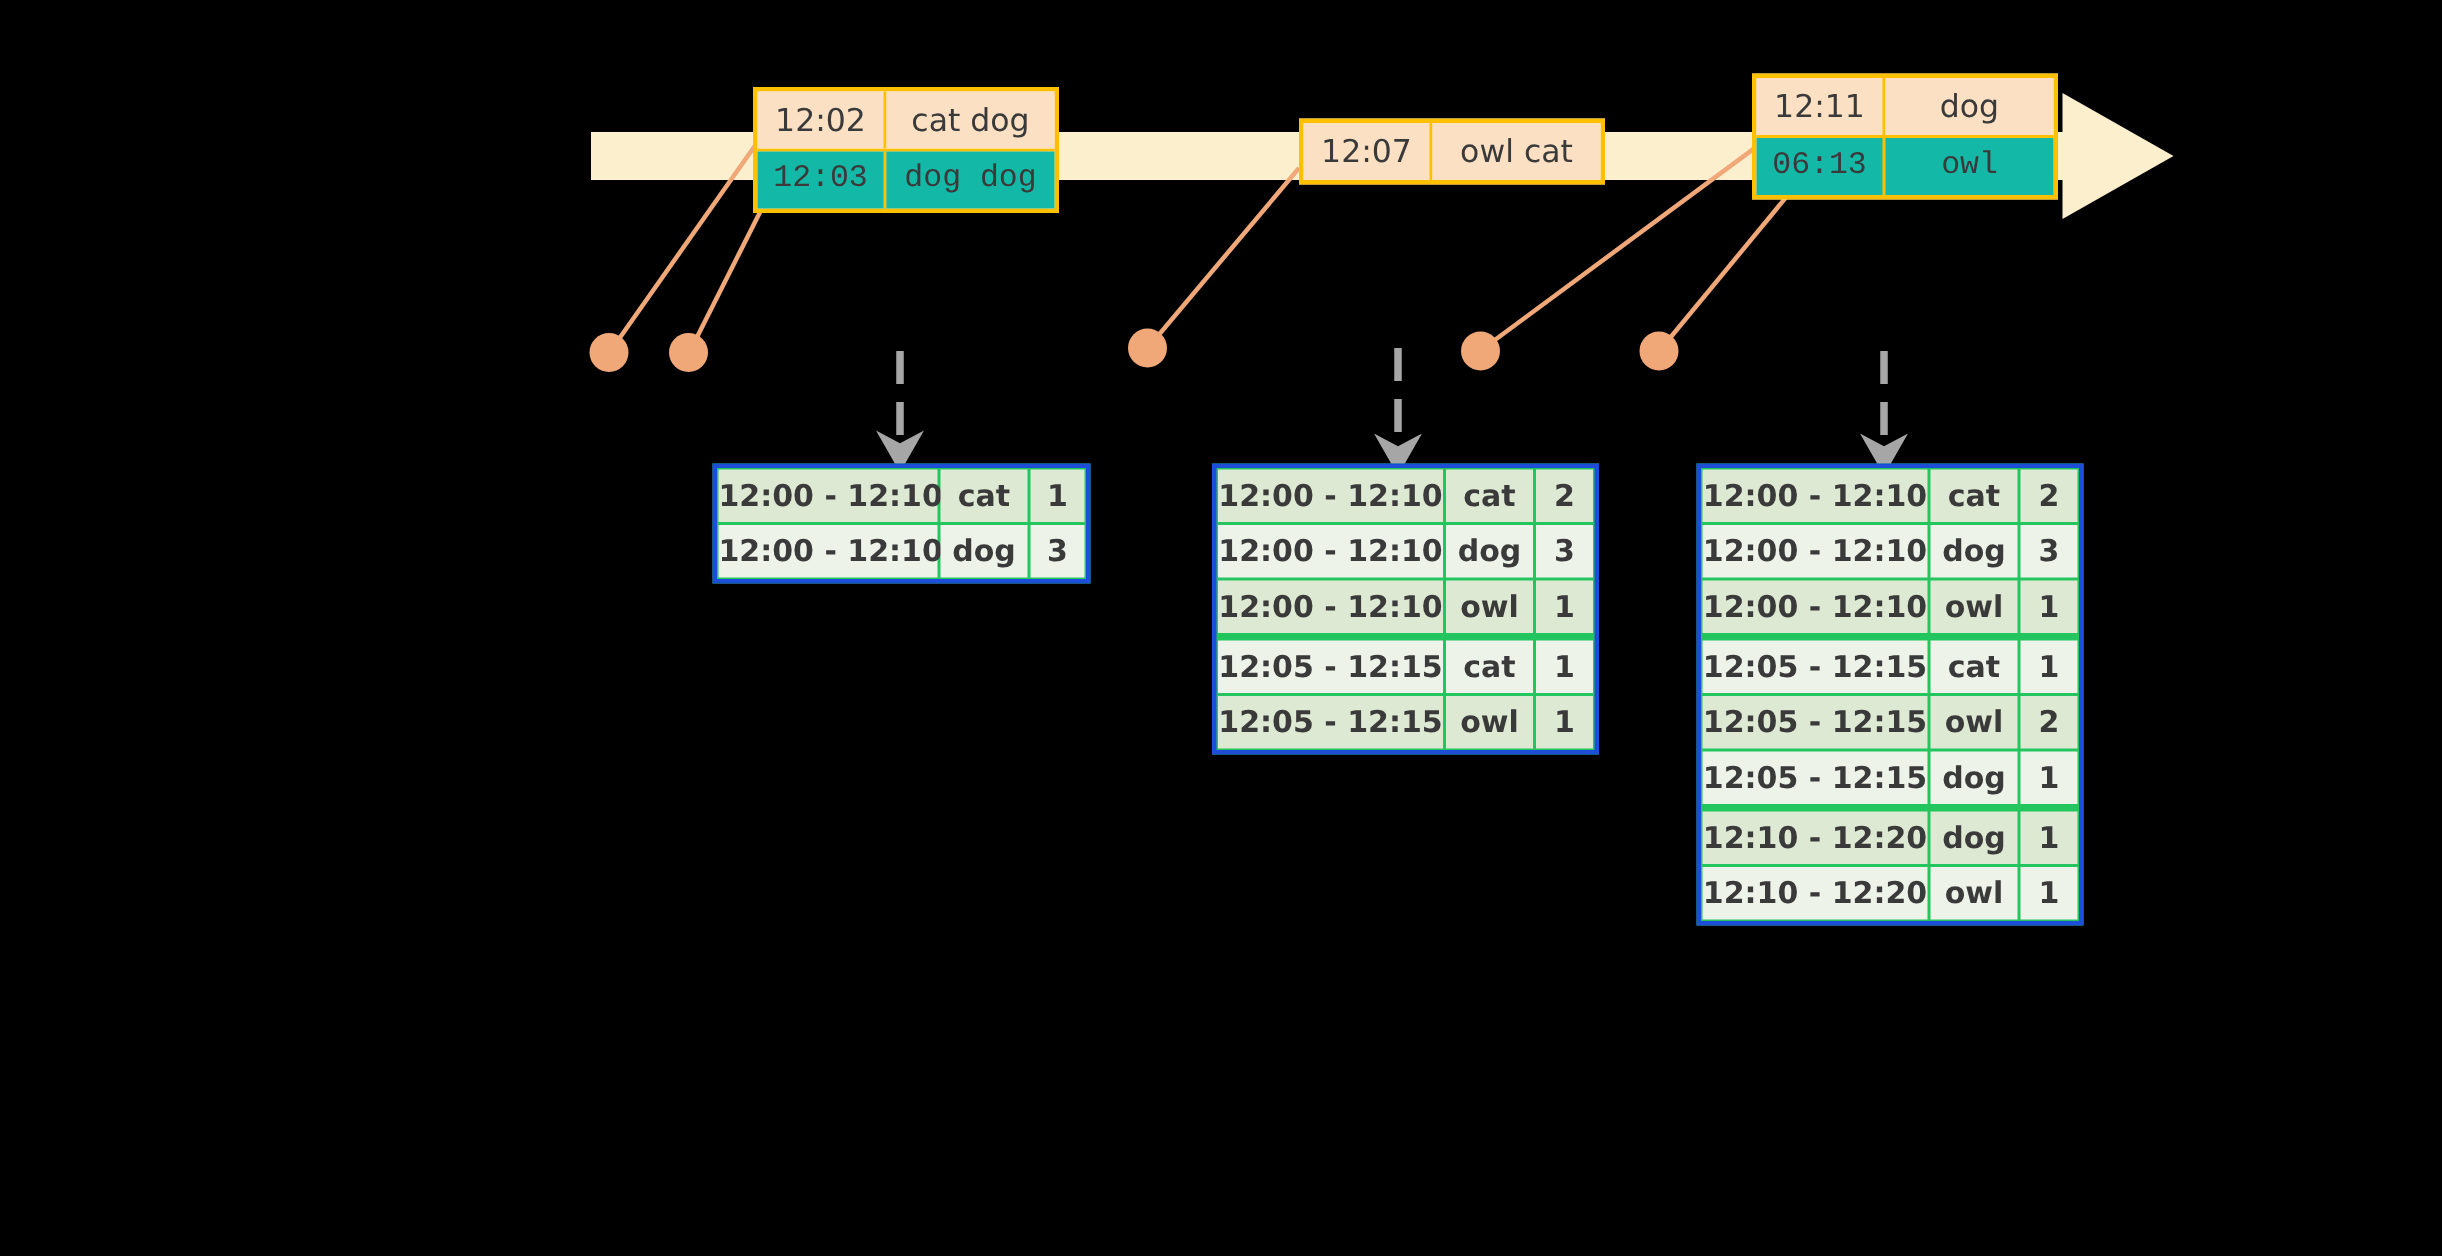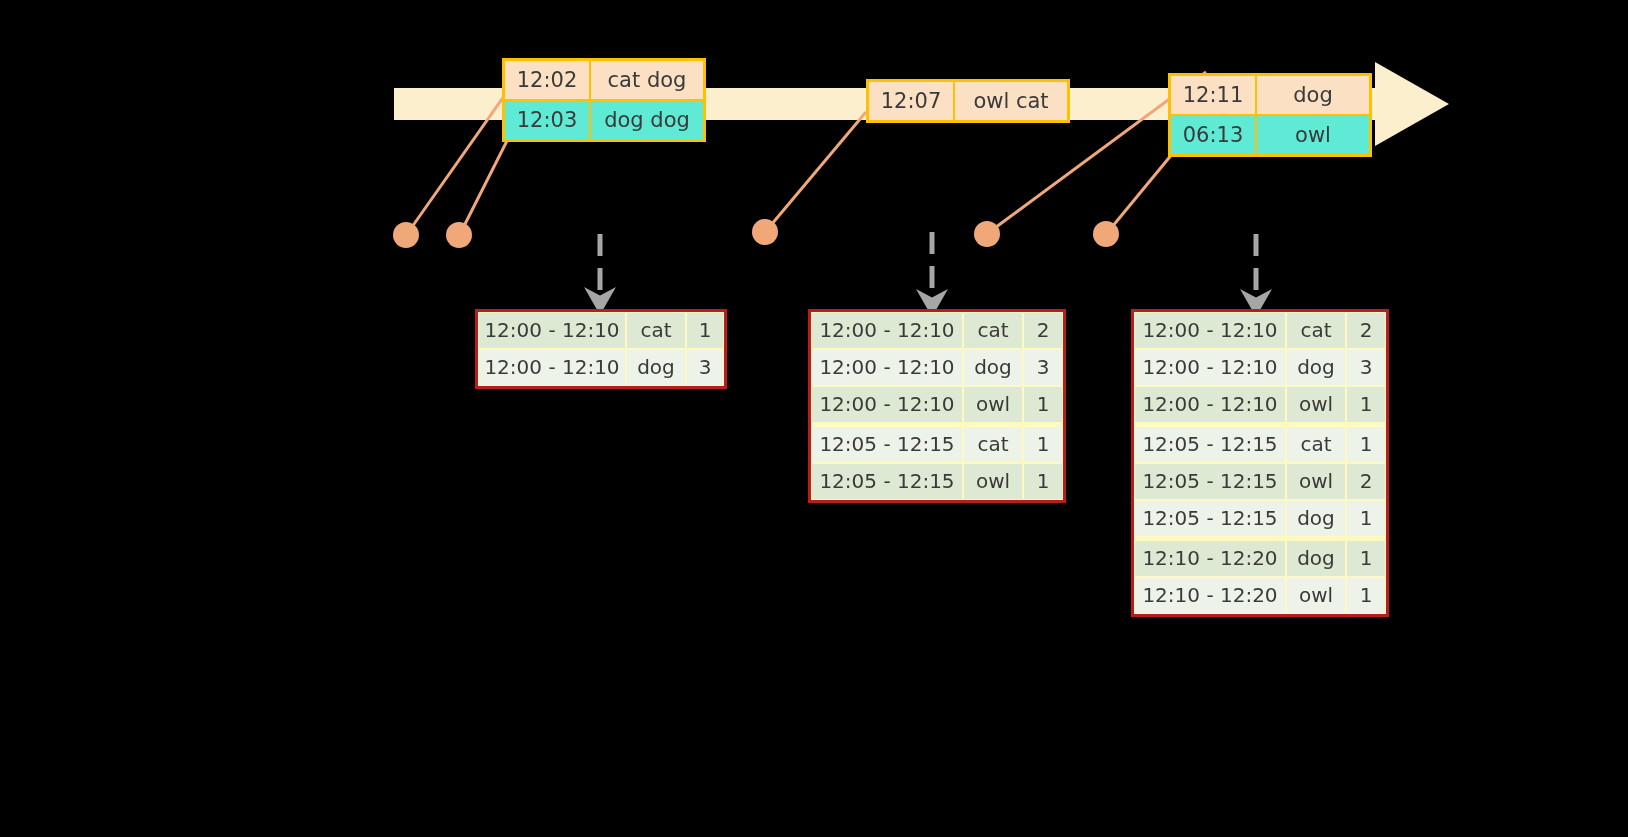--- a/index.html
+++ b/index.html
@@ -47,28 +47,29 @@
     line-height: 38px;
     height: 38px;
     text-align: center;
     color: #3a3a3a;
     box-sizing: border-box;
     white-space: nowrap;
   }
   .ev-time  { width: 86px; border-right: 2px solid #FFC000; }
   .ev-words { width: 112px; }
   .row-shade-a .event-cell { background: #FBE0C3; }
-  .row-shade-b .event-cell { background: #5eead4; }
+  .row-shade-b .event-cell { background: #14b8a6; font-family: Liberation Mono, monospace; }
 
   
   .agg-table {
     position: absolute;
-    border: 3px solid #b91c1c;
-    box-sizing: border-box;
-    background: #fef9c3;
+    border: 3px solid #1d4ed8;
+    box-sizing: border-box;
+    background: #22c55e;
+    font-weight: bold;
   }
   .agg-row {
     display: flex;
     height: 37px;
   }
   .agg-cell {
     font-size: 20px;
     line-height: 35px;
     height: 35px;
     text-align: center;
@@ -147,21 +148,21 @@
     </div>
   </div>
 
   <div class="event-table" id="ev-2" style="left:866px; top:79px;">
     <div class="ev-row row-shade-a">
       <div class="event-cell ev-time">12:07</div>
       <div class="event-cell ev-words">owl cat</div>
     </div>
   </div>
 
-  <div class="event-table" id="ev-3" style="left:1168px; top:73px;">
+  <div class="event-table" id="ev-3" style="left:1168px; top:49px;">
     <div class="ev-row row-shade-a">
       <div class="event-cell ev-time">12:11</div>
       <div class="event-cell ev-words">dog</div>
     </div>
     <div class="ev-row row-shade-b">
       <div class="event-cell ev-time">06:13</div>
       <div class="event-cell ev-words">owl</div>
     </div>
   </div>
 

